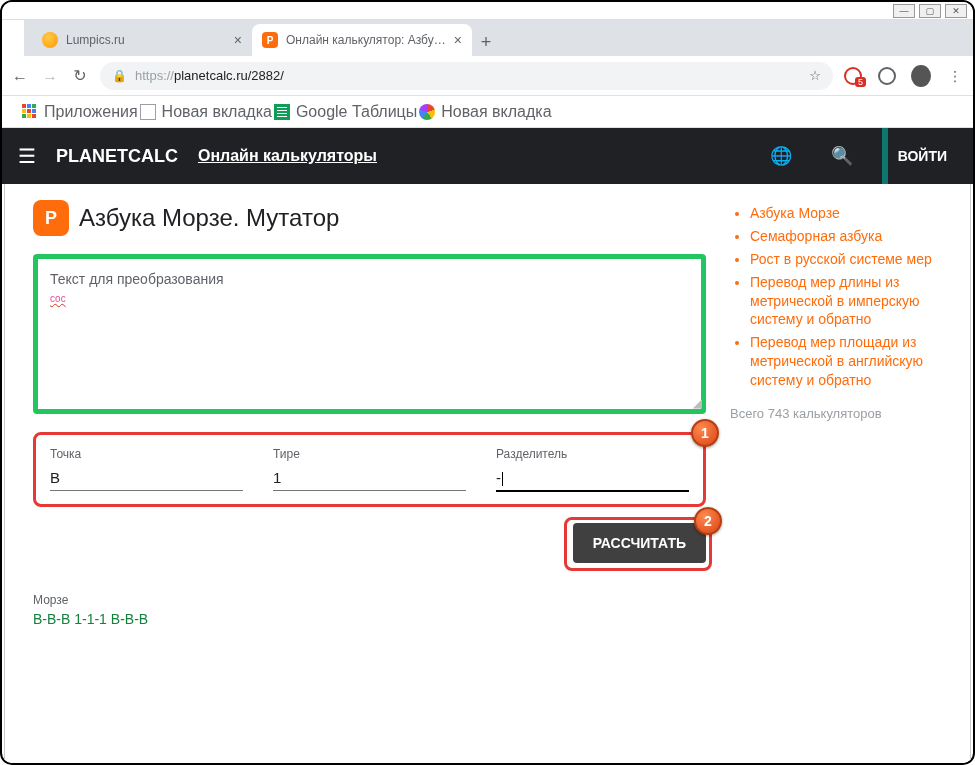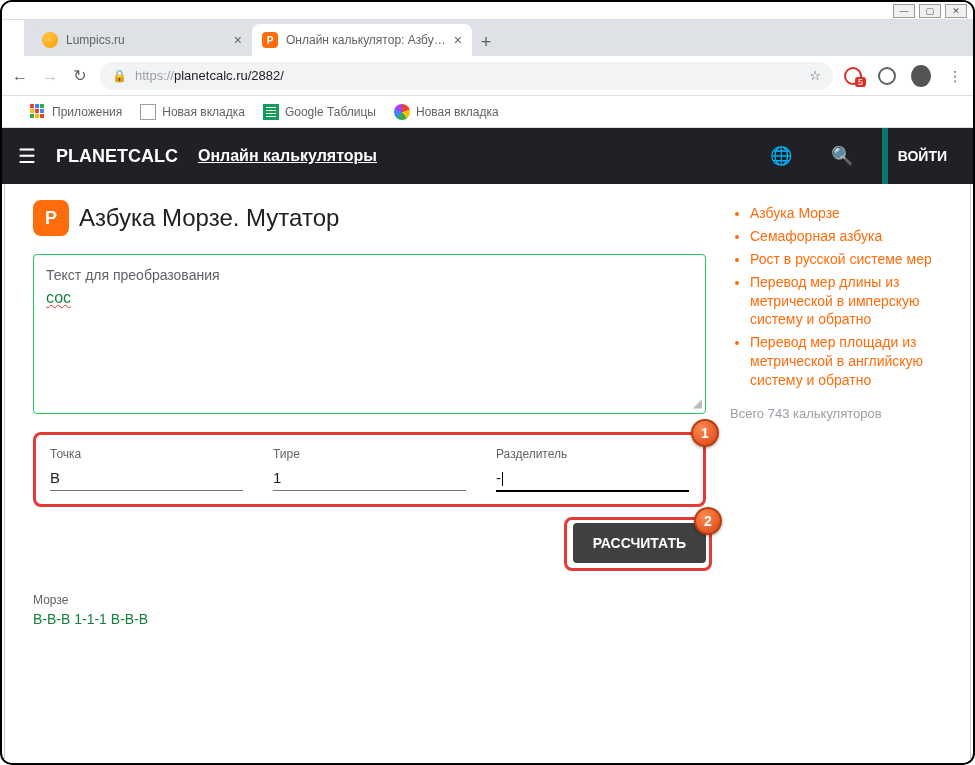--- a/index.html
+++ b/index.html
@@ -28,43 +28,43 @@
 .url-bar .proto { color: #9aa0a6; }
 .ext-icons { display: flex; align-items: center; gap: 14px; }
 .ext-icons .ic { width: 20px; height: 20px; display: flex; align-items: center; justify-content: center; font-size: 14px; color: #5f6368; }
 .adblock { position: relative; width: 18px; height: 18px; border-radius: 50%; background: #fff; border: 2px solid #d93025; }
 .adblock .badge { position: absolute; right: -6px; bottom: -4px; background: #d93025; color: #fff; font-size: 9px; padding: 0 3px; border-radius: 3px; }
 .globe-ic { width: 18px; height: 18px; border: 2px solid #5f6368; border-radius: 50%; position: relative; }
 .avatar { width: 22px; height: 22px; border-radius: 50%; background: #555; }
 .menu-dots { font-size: 18px; color: #5f6368; }
 
 
-.bookmarks { height: 32px; background: #fff; display: flex; align-items: center; padding: 0 28px; gap: 18px; font-size: 12px; color: #5f6368; border-bottom: 1px solid #e0e0e0; }
+.bookmarks { height: 32px; background: #fff; display: flex; align-items: center; padding: 0 20px; gap: 2px; font-size: 16px; color: #5f6368; border-bottom: 1px solid #e0e0e0; }
 .bk { display: flex; align-items: center; gap: 6px; }
 .bk .bic { width: 16px; height: 16px; }
 
 
 .app-header { height: 56px; background: #202124; color: #fff; display: flex; align-items: center; padding: 0 16px; gap: 20px; }
 .burger { font-size: 20px; }
 .brand { font-size: 18px; font-weight: 600; }
 .subtitle { font-size: 16px; font-weight: 600; text-decoration: underline; }
 .app-header .spacer { flex: 1; }
 .app-header .hic { font-size: 18px; }
 .login-btn { font-size: 14px; font-weight: 600; padding: 0 10px; border-left: 6px solid #0f766e; height: 56px; display: flex; align-items: center; margin-left: 8px; }
 
 
 .content { display: flex; padding: 16px 20px 0 28px; gap: 24px; height: calc(100% - 18px - 36px - 40px - 32px - 56px); overflow: hidden; background: #fff; border-left: 1px solid #ccc; border-right: 1px solid #ccc; margin: 0 2px; }
 .main { flex: 1; }
 .page-title-row { display: flex; align-items: center; gap: 10px; margin-bottom: 18px; }
 .logo-sq { width: 36px; height: 36px; background: #fe6c0c; border-radius: 8px; display: flex; align-items: center; justify-content: center; color: #fff; font-weight: bold; font-size: 18px; }
 .page-title { font-size: 24px; font-weight: 400; color: #202124; }
 
-.textarea-box { width: 100%; height: 160px; border: 1px solid #22c55e; border-radius: 4px; padding: 12px; font-size: 14px; }
+.textarea-box { width: 100%; height: 160px; border: 5px solid #22c55e; border-radius: 4px; padding: 12px; font-size: 14px; }
 .ta-label { color: #5f6368; margin-bottom: 6px; font-size: 14px; }
-.ta-value { color: #15803d; text-decoration: underline wavy #d93025; text-decoration-thickness: 1px; font-size: 16px; }
+.ta-value { color: #ec4899; text-decoration: underline wavy #d93025; text-decoration-thickness: 1px; font-size: 10px; }
 .resize-handle { position: absolute; right: 4px; bottom: 4px; color: #bdbdbd; font-size: 12px; }
 .textarea-wrap { position: relative; margin-bottom: 18px; }
 
 
 .params-box { border: 3px solid #e53935; border-radius: 8px; padding: 12px 14px; display: flex; gap: 30px; position: relative; margin-bottom: 16px; }
 .param { flex: 1; }
 .param-label { font-size: 12px; color: #5f6368; margin-bottom: 4px; }
 .param-value { font-size: 15px; color: #202124; padding: 4px 0; border-bottom: 1px solid #757575; min-height: 24px; }
 .param-value.focus { border-bottom: 2px solid #000; }
 .cursor { display: inline-block; width: 1px; height: 14px; background: #000; vertical-align: middle; margin-left: 1px; }

